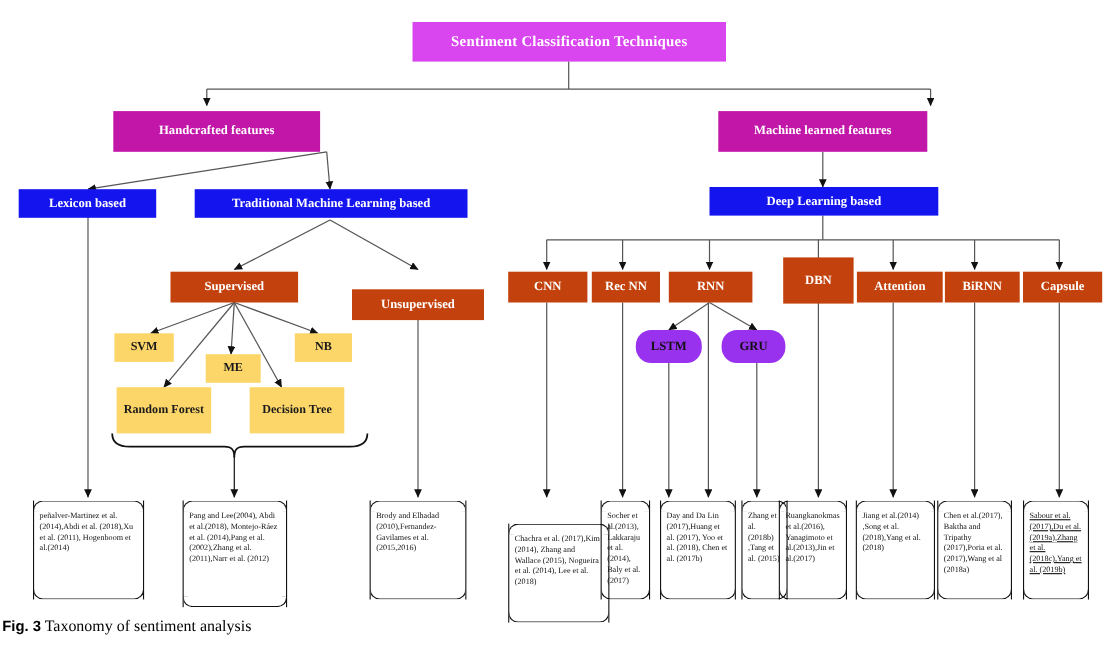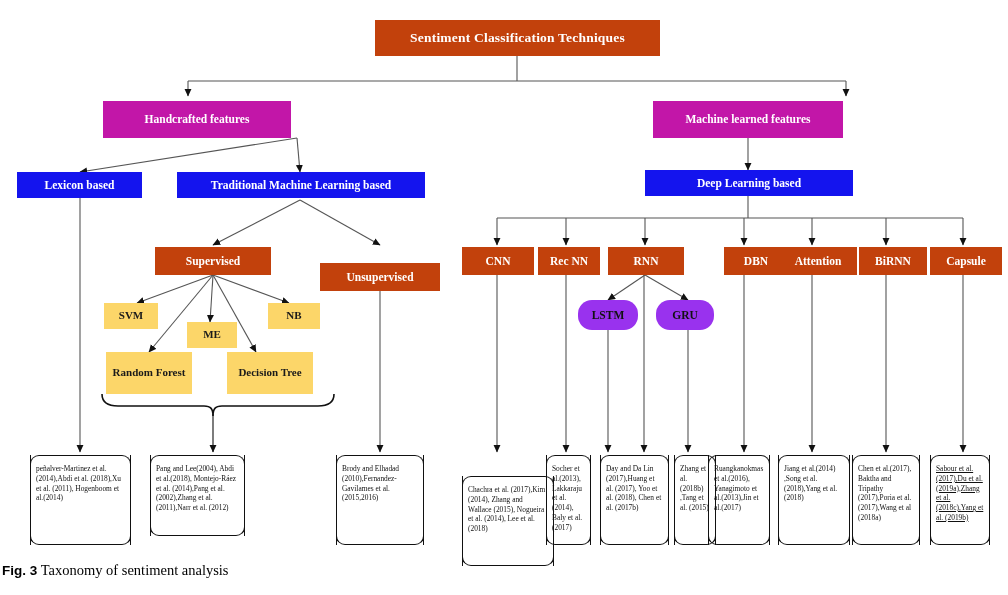--- a/index.html
+++ b/index.html
@@ -11,21 +11,21 @@
   .node{
     position:absolute;
     display:flex;align-items:center;justify-content:center;
     text-align:center;
     font-weight:bold;
     box-sizing:border-box;
     line-height:1.05;
     color:#ffffff;
     z-index:3;
   }
-  .n-green{background:#c2410c;color:#fff;font-size:13.5px;letter-spacing:.2px;text-align:right;}
+  .n-green{background:#d946ef;color:#fff;font-size:13.5px;letter-spacing:.2px;text-align:right;}
   .n-magenta{background:#C216A8;color:#fff;font-size:11.5px;}
   .n-blue{background:#1414EE;color:#fff;font-size:11.5px;}
   .n-red{background:#c2410c;color:#fff;font-size:11.5px;}
   .n-gold{background:#FCD669;color:#1a1a1a;font-size:11px;}
   .n-purple{background:#9932EE;color:#111;font-size:11.5px;border-radius:14px;}
 
   .cite{
     position:absolute;
     box-sizing:border-box;
     font-family:"Liberation Serif",serif;
@@ -154,21 +154,21 @@
 
   <div class="node n-red" style="left:462px;top:247px;width:72px;height:28px;">
     <span>CNN</span>
   </div>
   <div class="node n-red" style="left:538px;top:247px;width:62px;height:28px;">
     <span>Rec NN</span>
   </div>
   <div class="node n-red" style="left:608px;top:247px;width:76px;height:28px;">
     <span>RNN</span>
   </div>
-  <div class="node n-red" style="left:712px;top:247px;width:64px;height:28px;margin-left:12px;">
+  <div class="node n-red" style="left:712px;top:234px;width:64px;height:42px;">
     <span>DBN</span>
   </div>
   <div class="node n-red" style="left:779px;top:247px;width:78px;height:28px;">
     <span>Attention</span>
   </div>
   <div class="node n-red" style="left:859px;top:247px;width:68px;height:28px;">
     <span>BiRNN</span>
   </div>
   <div class="node n-red" style="left:930px;top:247px;width:72px;height:28px;">
     <span>Capsule</span>
@@ -194,21 +194,21 @@
     <span>LSTM</span>
   </div>
   <div class="node n-purple" style="left:656px;top:300px;width:58px;height:30px;">
     <span>GRU</span>
   </div>
 
   <div class="cite" style="left:30px;top:455px;width:101px;height:90px;">
     <span>peñalver-Martinez et al. (2014),Abdi et al. (2018),Xu et al. (2011), Hogenboom et al.(2014)</span>
   </div>
 
-  <div class="cite" style="left:150px;top:455px;width:95px;height:81px;">
+  <div class="cite" style="left:166px;top:455px;width:95px;height:97px;">
     <span>Pang and Lee(2004), Abdi et al.(2018), Montejo-Ráez et al. (2014),Pang et al. (2002),Zhang et al. (2011),Narr et al. (2012)</span>
   </div>
 
   <div class="cite" style="left:336px;top:455px;width:88px;height:90px;">
     <span>Brody and Elhadad (2010),Fernandez-Gavilames et al. (2015,2016)</span>
   </div>
 
   <div class="cite" style="left:462px;top:476px;width:92px;height:90px;">
     <span>Chachra et al. (2017),Kim (2014), Zhang and Wallace (2015), Nogueira et al. (2014), Lee et al.(2018)</span>
   </div>

